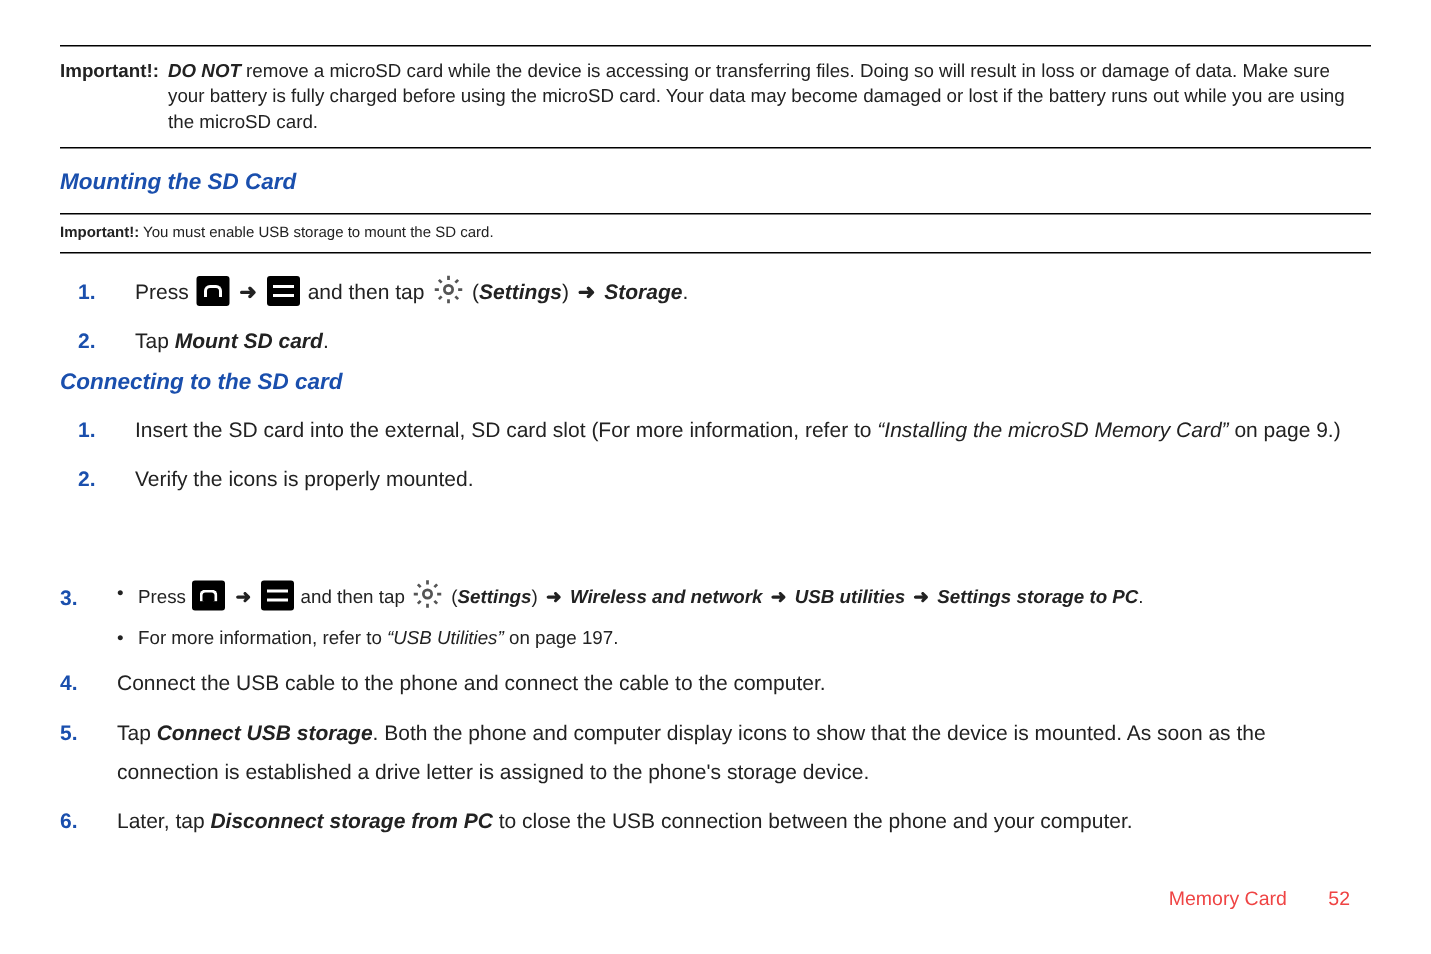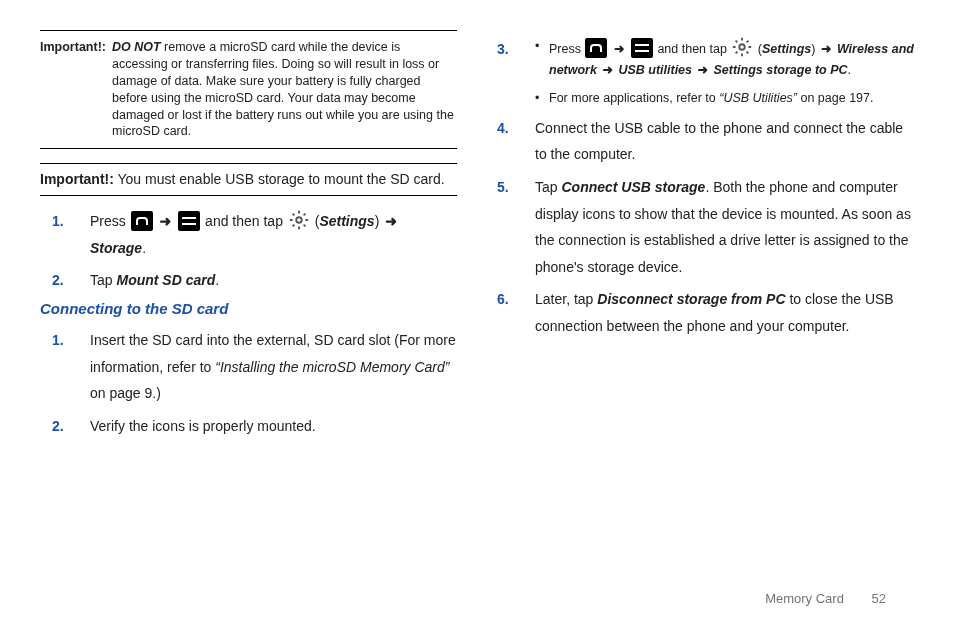--- a/index.html
+++ b/index.html
@@ -9,20 +9,21 @@
     height: 636px;
     font-family: Arial, Helvetica, sans-serif;
     color: #222;
     background: #fff;
     position: relative;
   }
   .page {
     display: flex;
     padding: 30px 40px 0 40px;
     gap: 40px;
+    flex-direction: column;
   }
   .col {
     flex: 1;
     min-width: 0;
   }
   .important-box {
     border-top: 1.5px solid #000;
     border-bottom: 1.5px solid #000;
     padding: 8px 0;
     margin-bottom: 14px;
@@ -36,21 +37,21 @@
     width: 66px;
   }
   .important-box .body {
     margin-left: 72px;
   }
   .important-box-small {
     border-top: 1.5px solid #000;
     border-bottom: 1.5px solid #000;
     padding: 6px 0;
     margin: 12px 0 12px 0;
-    font-size: 14px;
+    font-size: 10px;
     line-height: 1.35;
   }
   .important-box-small .label { font-weight: bold; }
   .section-title {
     color: #1a4fad;
     font-style: italic;
     font-weight: bold;
     font-size: 15px;
     margin: 6px 0 10px 0;
   }
@@ -138,42 +139,43 @@
   .icon-gear svg { width: 22px; height: 22px; }
   .arrow {
     font-weight: bold;
     margin: 0 2px;
   }
   .bold { font-weight: bold; font-style: italic; }
   .ital-ref { font-style: italic; }
   .footer {
     position: absolute;
     bottom: 30px;
-    right: 68px;
+    right: 54px;
     font-size: 13px;
-    color: #737373;
+    color: #ef4444;
   }
   .footer .pnum {
     margin-left: 24px;
   }
 </style>
 </head>
 <body>
 
 <div class="page">
   <div class="col">
 
     <div class="important-box">
       <span class="label">Important!:</span>
       <div class="body">
         <span class="bold">DO NOT</span><span> remove a microSD card while the device is accessing or transferring files. Doing so will result in loss or damage of data. Make sure your battery is fully charged before using the microSD card. Your data may become damaged or lost if the battery runs out while you are using the microSD card.</span>
       </div>
       <div style="clear:both"></div>
     </div>
 
+    <div class="section-title">Mounting the SD Card</div>
 
     <div class="important-box-small">
       <span class="label">Important!:</span><span> You must enable USB storage to mount the SD card.</span>
     </div>
 
     <ol class="numlist">
       <li>
         <span class="num">1.</span>
         <span>Press </span>
         <span class="icon icon-home"></span>
@@ -226,21 +228,21 @@
                     <circle cx="12" cy="12" r="3"></circle>
                     <path d="M12 2v3M12 19v3M22 12h-3M5 12H2M19 5l-2 2M7 17l-2 2M19 19l-2-2M7 7L5 5"></path>
                   </g>
                 </svg></span>
             (<span class="bold">Settings</span>) <span class="arrow">➜</span>
             <span class="bold">Wireless and network</span> <span class="arrow">➜</span>
             <span class="bold">USB utilities</span>  <span class="arrow">➜</span>
             <span class="bold">Settings storage to PC</span><span>.</span>
           </li>
           <li>
-            <span>For more applications, refer to </span><span class="ital-ref">“USB Utilities”</span><span>  on page 197.</span>
+            <span>For more information, refer to </span><span class="ital-ref">“USB Utilities”</span><span>  on page 197.</span>
           </li>
         </ul>
       </li>
       <li>
         <span class="num">4.</span>
         <span>Connect the USB cable to the phone and connect the cable to the computer.</span>
       </li>
       <li>
         <span class="num">5.</span>
         <span>Tap </span><span class="bold">Connect USB storage</span><span>. Both the phone and computer display icons to show that the device is mounted. As soon as the connection is established a drive letter is assigned to the phone's storage device.</span>

